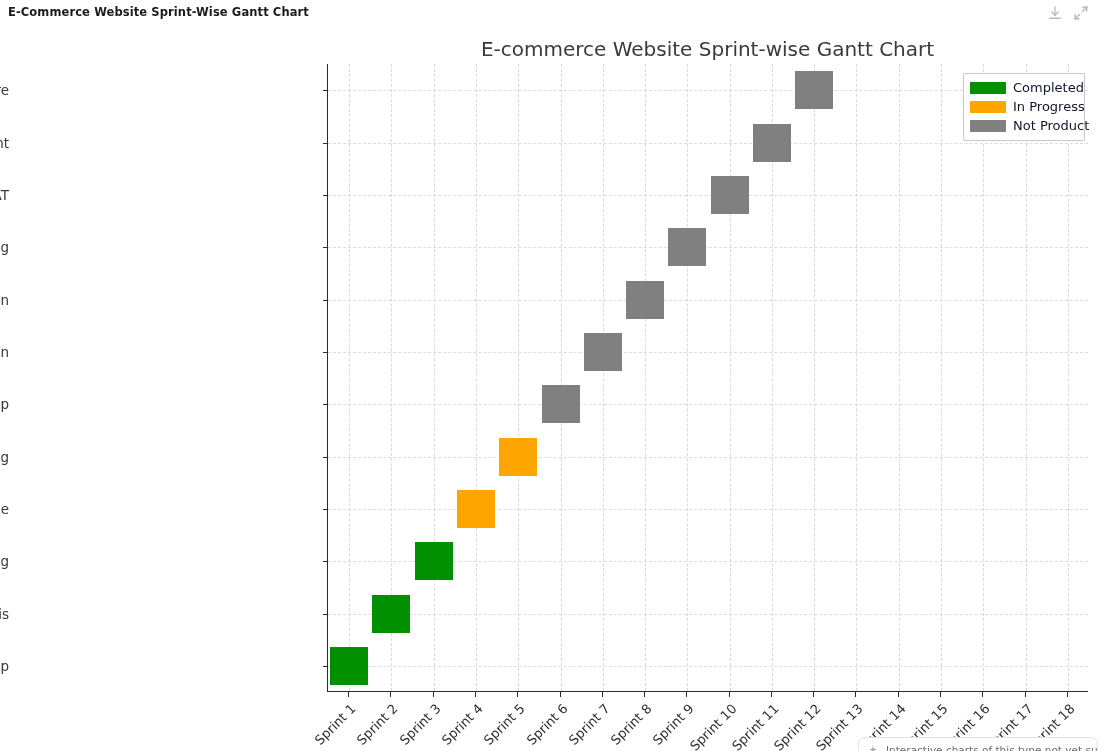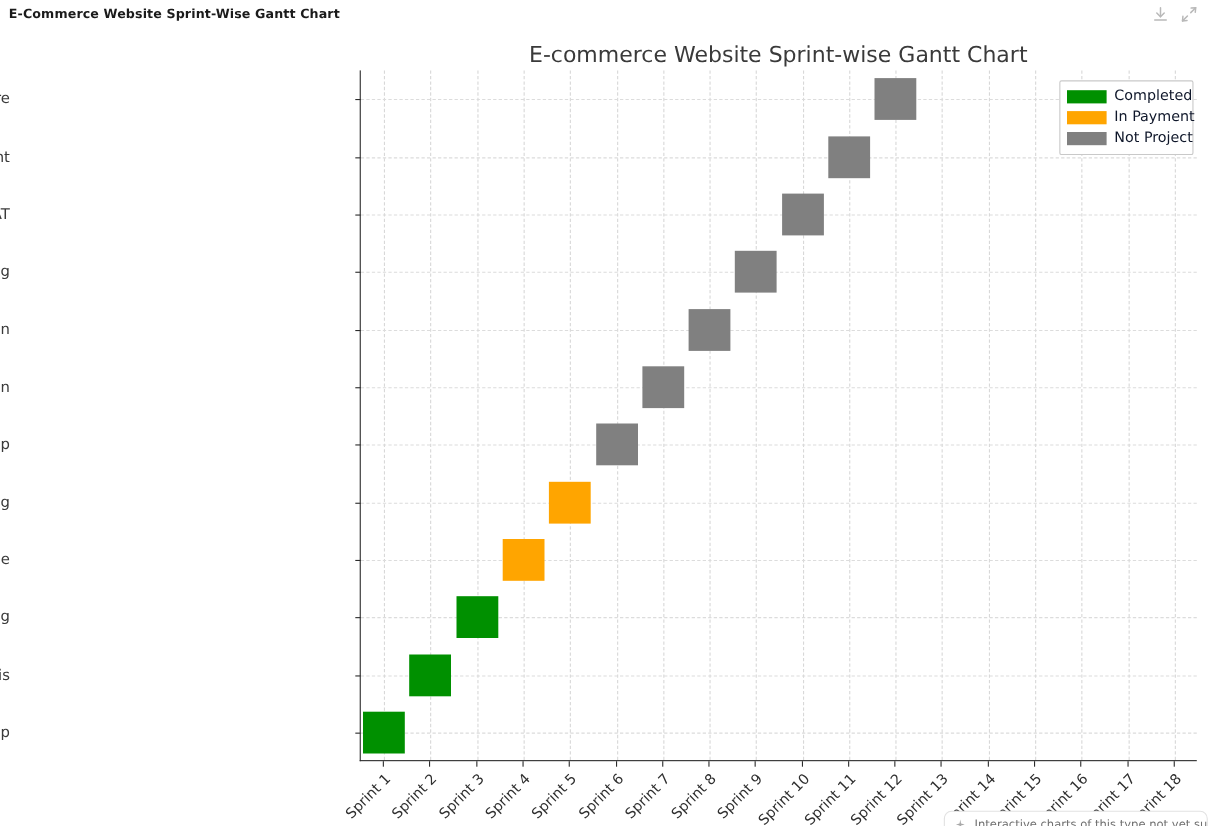--- a/index.html
+++ b/index.html
@@ -218,25 +218,25 @@
       <div class="bar" title="Project Closure — Not Started" style="left: 467.169px; width: 38.05px; top: 7.16667px; background: rgb(128, 128, 128);"></div>
     </div>
 
   <div id="legend">
       <div class="legend-row">
         <span class="legend-swatch" style="background: rgb(0, 144, 0);"></span>
         <span class="legend-label">Completed</span>
       </div>
       <div class="legend-row">
         <span class="legend-swatch" style="background: rgb(255, 165, 0);"></span>
-        <span class="legend-label">In Payment</span>
+        <span class="legend-label">In Progress</span>
       </div>
       <div class="legend-row">
         <span class="legend-swatch" style="background: rgb(128, 128, 128);"></span>
-        <span class="legend-label">Not Project</span>
+        <span class="legend-label">Not Product</span>
       </div>
     </div>
 <div class="xtick" style="left: 348.139px;"></div>
     <div class="xlabel" style="left: 148.139px; width: 200px;">Sprint 1</div>
     <div class="xtick" style="left: 390.417px;"></div>
     <div class="xlabel" style="left: 190.417px; width: 200px;">Sprint 2</div>
     <div class="xtick" style="left: 432.694px;"></div>
     <div class="xlabel" style="left: 232.694px; width: 200px;">Sprint 3</div>
     <div class="xtick" style="left: 474.972px;"></div>
     <div class="xlabel" style="left: 274.972px; width: 200px;">Sprint 4</div>

